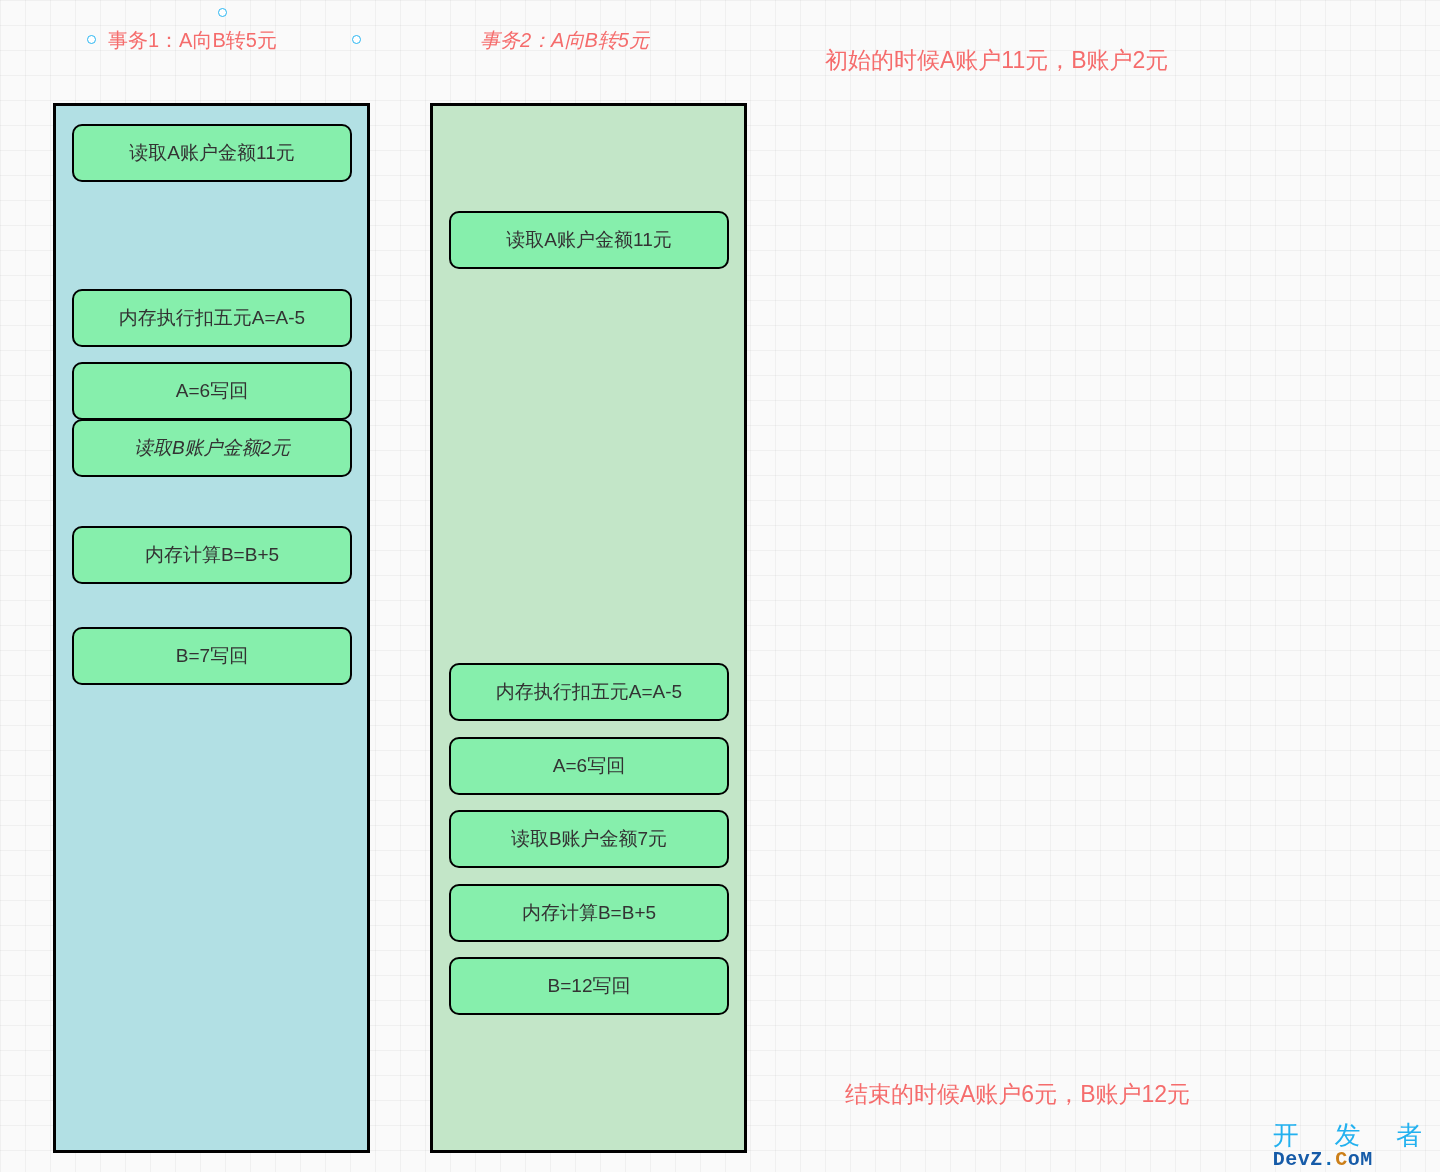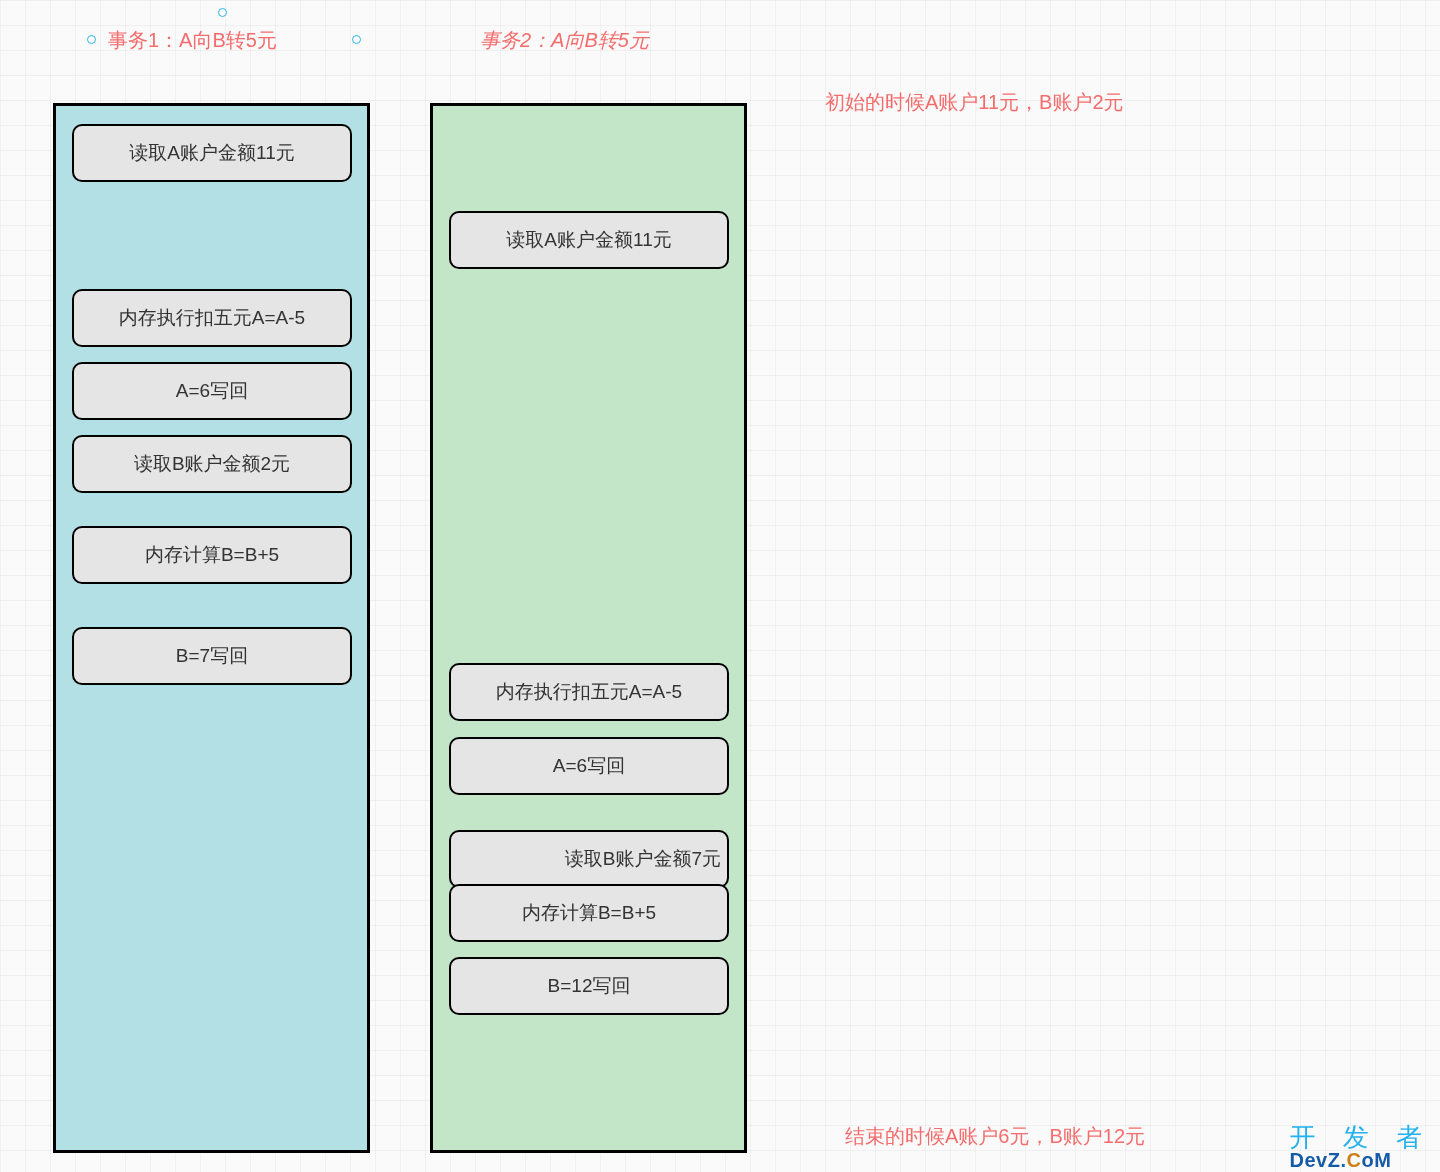--- a/index.html
+++ b/index.html
@@ -25,23 +25,22 @@
       width: 9px; height: 9px;
       border: 1px solid #29b6f2;
       border-radius: 50%;
       background: #fff;
     }
     .h-top { left: 218px; top: 8px; }
     .h-left { left: 87px; top: 35px; }
     .h-right { left: 352px; top: 35px; }
     .note {
       position: absolute;
-      font-size: 20px;
+      font-size: 23px;
       color: #f56c6c;
-      margin-top: 44px;
     }
     .note-top { left: 825px; top: 45px; }
     .note-bottom { left: 845px; top: 1079px; }
     .block {
       position: absolute;
       border: 3px solid #000;
     }
     .block1 {
       left: 53px; top: 103px;
       width: 317px; height: 1050px;
@@ -51,30 +50,30 @@
       left: 430px; top: 103px;
       width: 317px; height: 1050px;
       background: #c3e6c8;
     }
     .step {
       position: absolute;
       left: 16px;
       width: 280px;
       padding: 14px 6px;
       text-align: center;
-      background: #e5e5e5;
+      background: #86efac;
       border: 2px solid #000;
       border-radius: 10px;
       font-size: 19px;
       color: #333;
     }
     .watermark {
       position: absolute;
       right: 8px; bottom: 2px;
-      font-family: Liberation Sans, sans-serif;
+      font-family: Liberation Mono, monospace;
       line-height: 1;
     }
     .watermark .cn {
       font-size: 26px; color: #23b1ef; letter-spacing: 10px; font-weight: 400;
     }
     .watermark .en {
       font-size: 20px; font-weight: 700; letter-spacing: 0.5px;
     }
     .watermark .en .dz  { color: #165ba8; }
     .watermark .en .dot { color: #1068b3; }
@@ -92,32 +91,32 @@
 <div class="selection-handle h-right"></div>
 
 <div class="note note-top">初始的时候A账户11元，B账户2元</div>
 <div class="note note-bottom">结束的时候A账户6元，B账户12元</div>
 
 <div class="block block1">
   <div id="tx1-steps">
       <div class="step" style="top: 18px;">读取A账户金额11元</div>
       <div class="step" style="top: 183px;">内存执行扣五元A=A-5</div>
       <div class="step" style="top: 256px;">A=6写回</div>
-      <div class="step" style="top: 329px;">读取B账户金额2元</div>
+      <div class="step" style="top: 313px; font-style: italic;">读取B账户金额2元</div>
       <div class="step" style="top: 420px;">内存计算B=B+5</div>
       <div class="step" style="top: 494px; margin-top: 27px;">B=7写回</div>
     </div>
 </div>
 
 <div class="block block2">
   <div id="tx2-steps">
       <div class="step" style="top: 105px;">读取A账户金额11元</div>
       <div class="step" style="top: 557px;">内存执行扣五元A=A-5</div>
       <div class="step" style="top: 631px;">A=6写回</div>
-      <div class="step" style="top: 724px; text-align: right;">读取B账户金额7元</div>
+      <div class="step" style="top: 704px;">读取B账户金额7元</div>
       <div class="step" style="top: 778px;">内存计算B=B+5</div>
       <div class="step" style="top: 851px;">B=12写回</div>
     </div>
 </div>
 
 <div class="watermark">
   <div class="cn">开 发 者</div>
   <div class="en">
     <span class="dz">DevZ</span><span class="dot">.</span><span class="c">C</span><span class="om">oM</span>
   </div>

